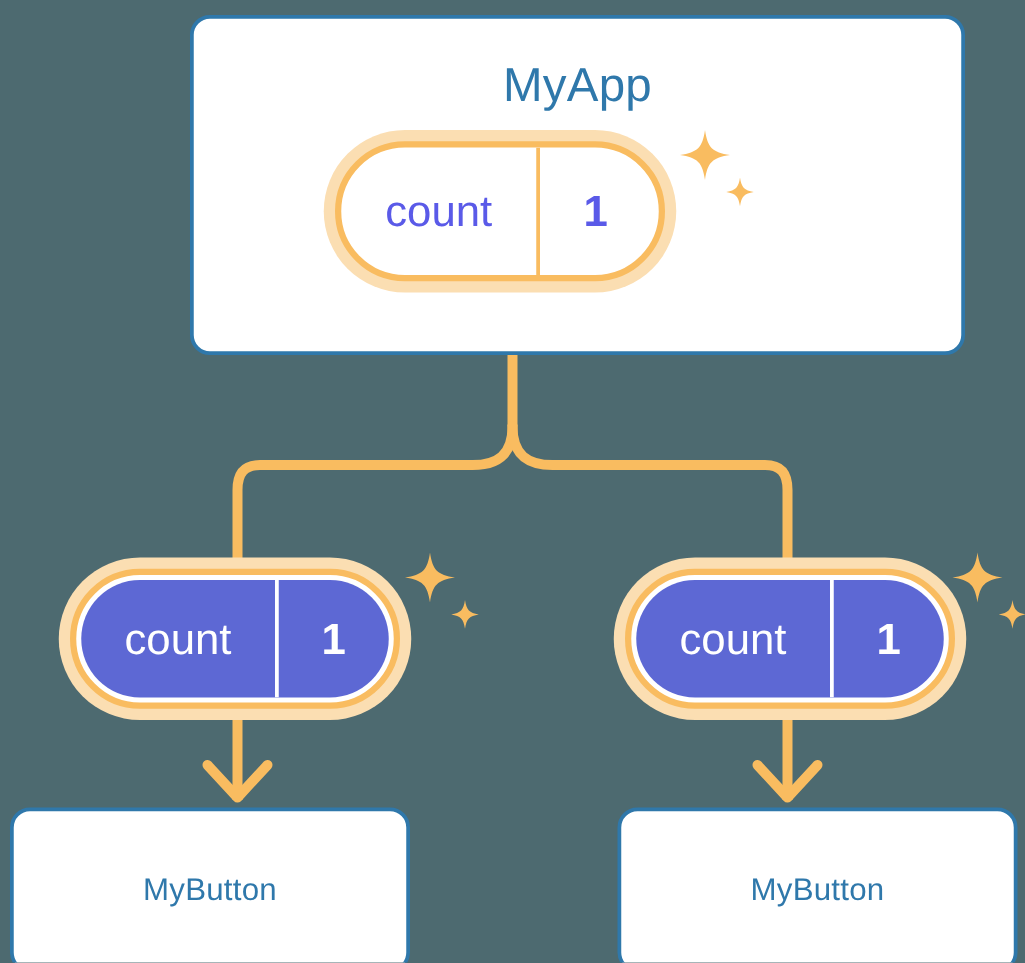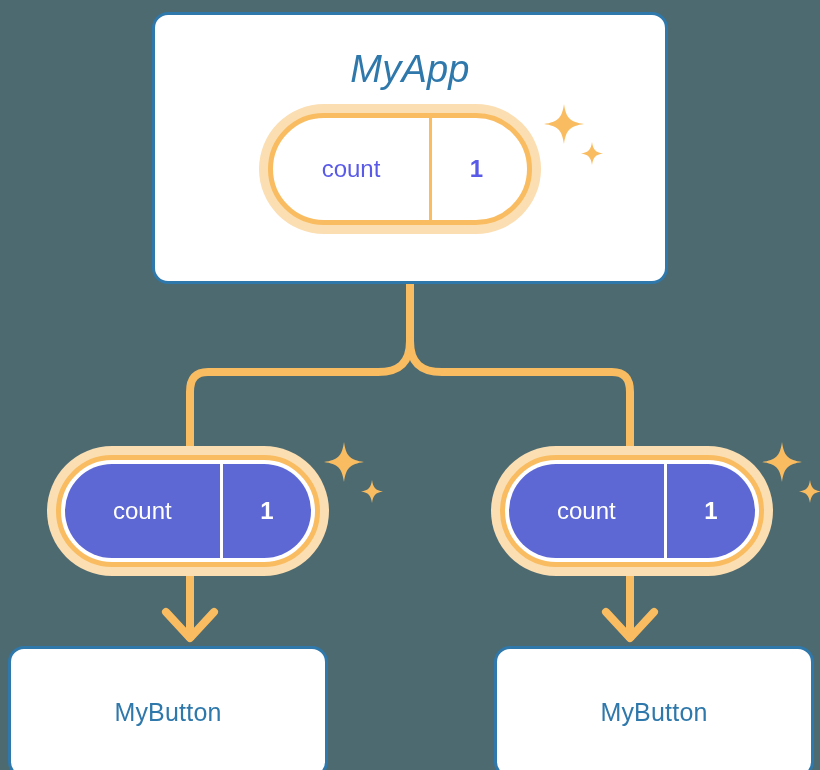--- a/index.html
+++ b/index.html
@@ -47,23 +47,22 @@
     font-weight: 400;
     letter-spacing: 0.2px;
     text-align: center;
     white-space: nowrap;
   }
 
   
   #card-myapp {
     left: 152px;
     top: 12px;
-    width: 516px;
+    width: 620px;
     height: 272px;
-    font-style: italic;
   }
   #card-myapp .card-title {
     margin-top: 33px;
   }
 
   
   .card-leaf {
     height: 132px;
     top: 646px;
     display: flex;
@@ -88,21 +87,21 @@
     border: 5px solid #f9bc60;
     
     box-shadow: 0 0 0 9px #fbdeb2;
     overflow: hidden;
   }
 
   .pill-cell {
     display: flex;
     align-items: center;
     justify-content: center;
-    font-size: 24px;
+    font-size: 35px;
     line-height: 1;
   }
 
   .pill-key   { font-weight: 400; }
   .pill-value { font-weight: 700; }
 
   
   .pill-light { background: #ffffff; }
   .pill-light .pill-cell        { color: #5a5ae8; }
   .pill-light .pill-key         { width: 156px; }

